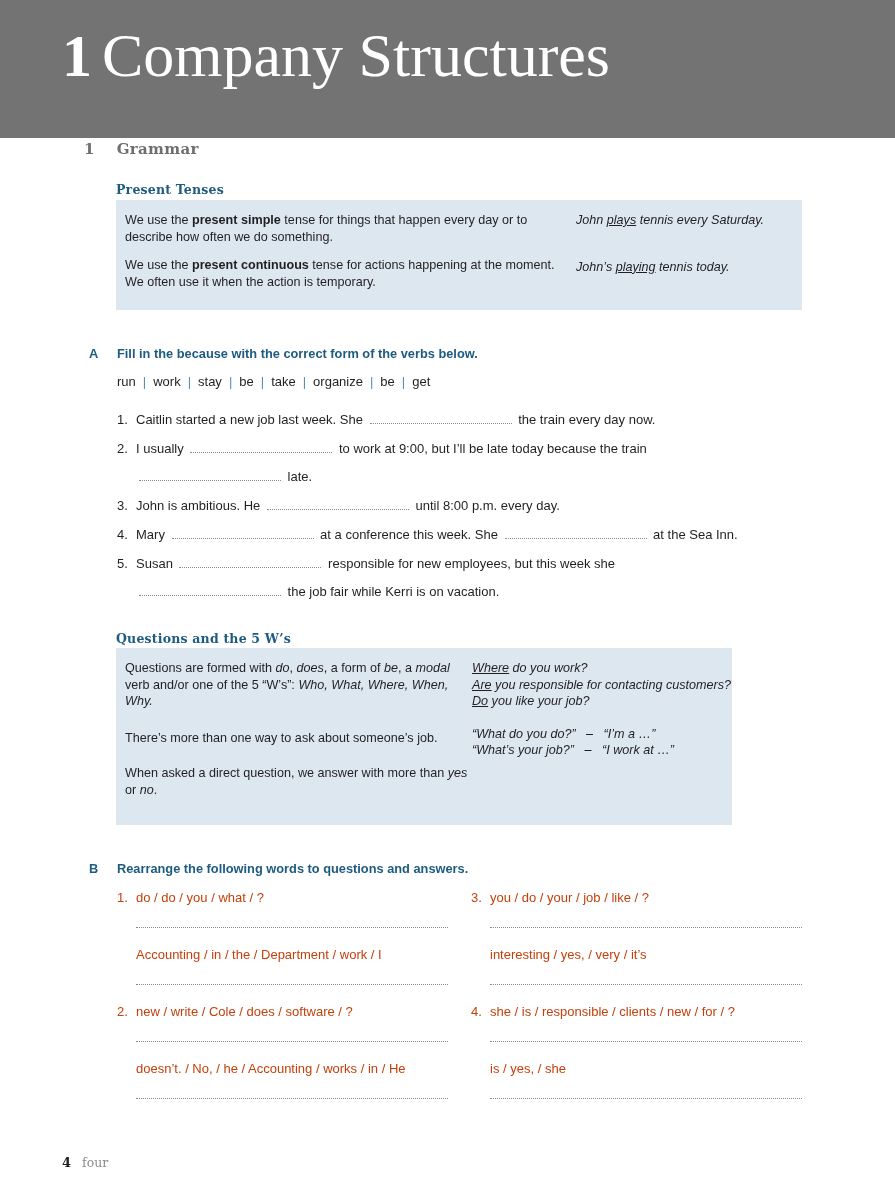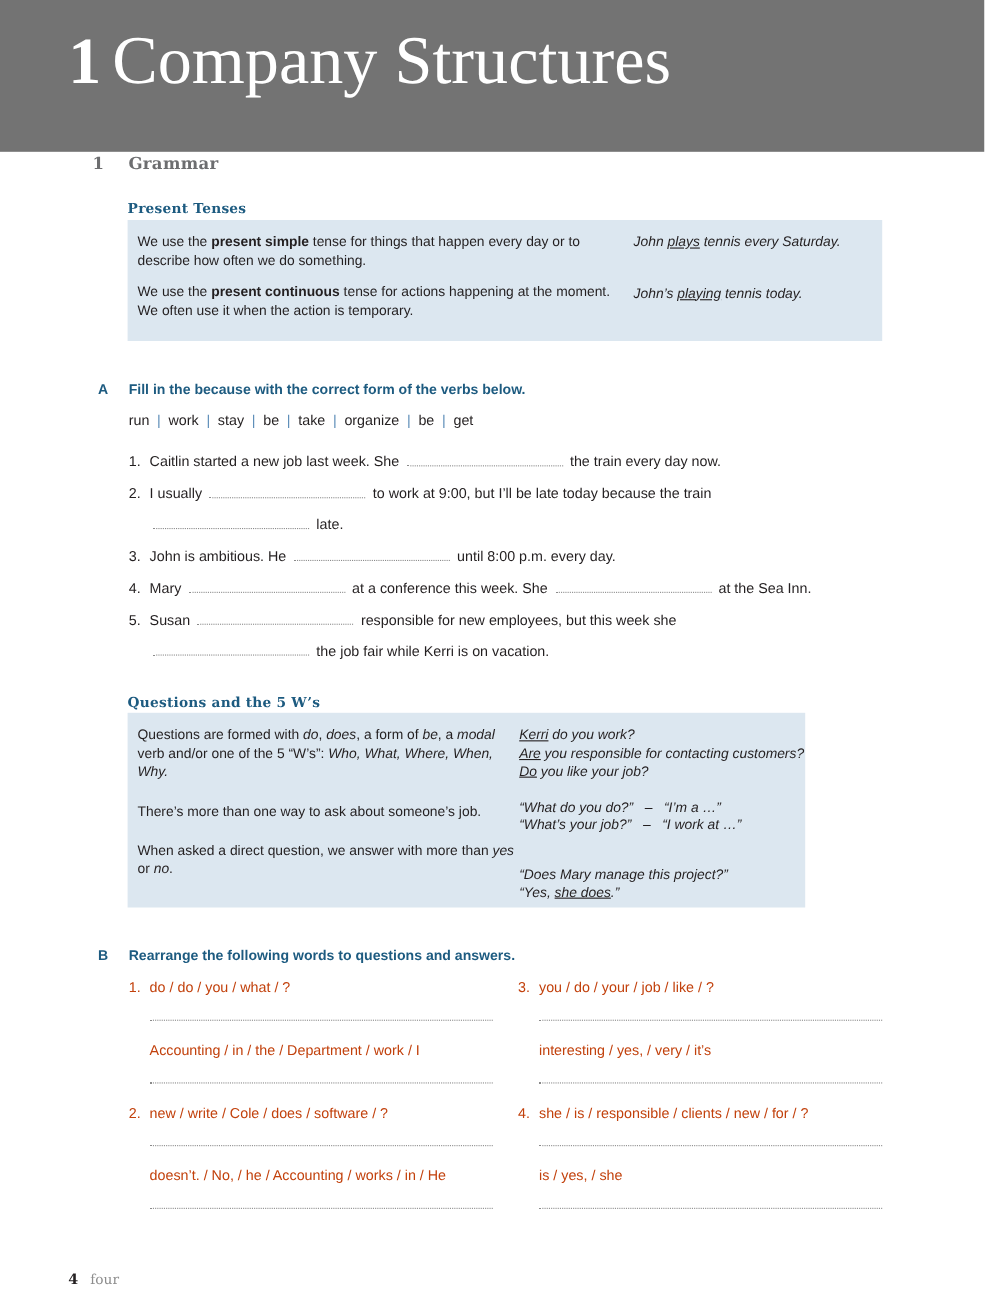--- a/index.html
+++ b/index.html
@@ -236,23 +236,22 @@
 
 <div class="infobox" style="left:116px; top:648px; width:616px; height:177px;">
 
   <div class="col-left" style="left:9px; top:12px; width:350px;">
     <p style="margin-bottom:20px;">Questions are formed with <i>do</i>, <i>does</i>, a form of <i>be</i>, a <i>modal</i> verb and/or one of the 5 “W’s”: <i>Who, What, Where, When, Why.</i></p>
     <p style="margin-bottom:19px;">There’s more than one way to ask about someone’s job.</p>
     <p>When asked a direct question, we answer with more than <i>yes</i> or <i>no</i>.</p>
   </div>
 
   <div class="col-right" style="left:356px; top:12px; width:330px;">
-    <p style="margin-bottom:16px;"><u>Kerri</u> do you work?<br><u>Are</u> you responsible for contacting customers?<br><u>Do</u> you like your job?</p>
+    <p style="margin-bottom:16px;"><u>Where</u> do you work?<br><u>Are</u> you responsible for contacting customers?<br><u>Do</u> you like your job?</p>
     <p style="margin-bottom:28px;">“What do you do?”&nbsp;&nbsp;&nbsp;–&nbsp;&nbsp;&nbsp;“I’m a …”<br>“What’s your job?”&nbsp;&nbsp;&nbsp;–&nbsp;&nbsp;&nbsp;“I work at …”</p>
-    <p>“Does Mary manage this project?”<br>“Yes, <u>she does</u>.”</p>
   </div>
 </div>
 
 <div class="ex-letter" style="left:89px; top:861px;">B</div>
 <div class="ex-title" style="left:117px; top:861px;">Rearrange the following words to questions and answers.</div>
 
 <div class="b-line" style="left:117px; top:889px;">
   <span class="num">1.</span><span>do / do / you / what / ?</span>
 </div>
 <div class="b-rule" style="left:136px; top:927px; width:312px;"></div>

